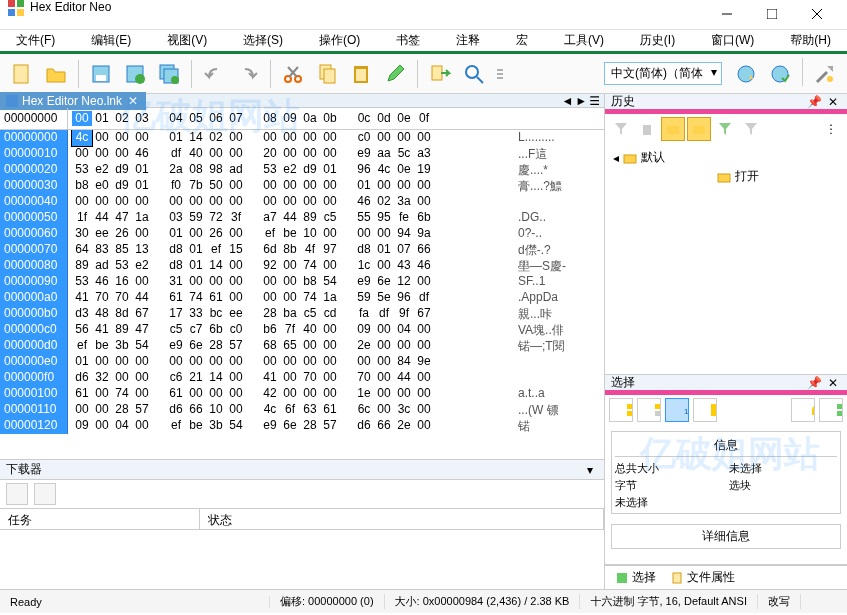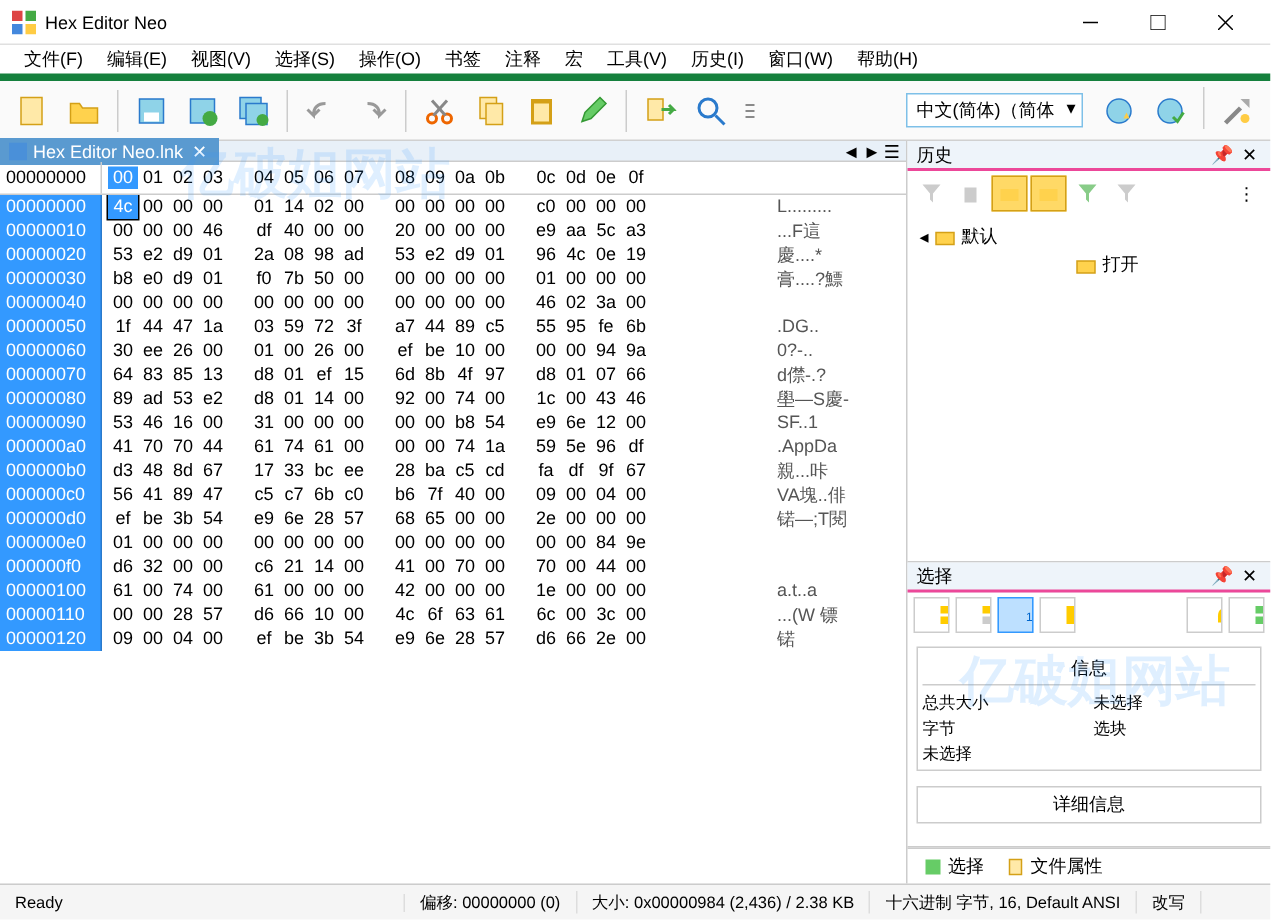--- a/index.html
+++ b/index.html
@@ -1,21 +1,21 @@
 <!DOCTYPE html>
 <html><head>
 <meta charset="utf-8">
 <style>
 * { box-sizing: border-box; margin: 0; padding: 0; font-family: "Microsoft YaHei", sans-serif; }
 body { width: 847px; height: 615px; background: #fff; font-size: 12px; overflow: hidden; }
-.titlebar { height: 30px; background: #fff; display: flex; align-items: center; padding: 0 8px; border-bottom: 1px solid #e0e0e0; }
+.titlebar { height: 30px; background: #fff; display: flex; padding: 0 8px; border-bottom: 1px solid #e0e0e0; }
 .titlebar .icon { width: 16px; height: 16px; margin-right: 6px; }
 .titlebar .title { flex: 1; font-size: 12px; }
 .titlebar .winbtn { width: 45px; height: 28px; display: flex; align-items: center; justify-content: center; cursor: pointer; }
-.menubar { height: 24px; display: flex; align-items: center; padding: 0 8px; border-bottom: 5px solid #15803d; }
+.menubar { height: 24px; display: flex; align-items: center; padding: 0 8px; border-bottom: 3px solid #15803d; justify-content: space-between; }
 .menubar .menu { padding: 2px 8px; cursor: pointer; }
 .toolbar { height: 40px; display: flex; align-items: center; padding: 0 6px; gap: 2px; border-bottom: 1px solid #d0d0d0; background: #fafafa; }
 .toolbar .tbtn { width: 32px; height: 32px; display: flex; align-items: center; justify-content: center; cursor: pointer; border: 1px solid transparent; }
 .toolbar .sep { width: 1px; height: 28px; background: #ccc; margin: 0 4px; }
 .toolbar .langsel { border: 1px solid #7ec0e8; padding: 2px 18px 2px 6px; font-size: 12px; background: #fff; position: relative; margin-left: auto; }
 .toolbar .langsel::after { content: "▾"; position: absolute; right: 4px; }
 .toolbar .rightbtns { display: flex; gap: 2px; margin-left: 6px; }
 .main { display: flex; height: 495px; }
 .left { width: 605px; display: flex; flex-direction: column; border-right: 1px solid #ccc; }
 .tabs { height: 14px; display: flex; align-items: center; background: #e8f0f8; border-bottom: 1px solid #ccc; }
@@ -39,21 +39,21 @@
 .downloader { height: 130px; border-top: 1px solid #ccc; display: flex; flex-direction: column; }
 .dlheader { height: 20px; background: #eef4fa; display: flex; align-items: center; padding: 0 6px; border-bottom: 1px solid #ccc; }
 .dlheader .title { flex: 1; font-size: 12px; }
 .dlheader .collapse { width: 16px; height: 16px; display: flex; align-items: center; justify-content: center; cursor: pointer; }
 .downloader .dlicons { height: 28px; display: flex; align-items: center; padding: 0 6px; gap: 6px; }
 .downloader .dlicons .ibtn { width: 22px; height: 22px; border: 1px solid #ccc; background: #f5f5f5; }
 .downloader .dlcols { height: 22px; display: flex; border-top: 1px solid #ccc; border-bottom: 1px solid #ccc; }
 .downloader .dlcols .col { padding: 3px 8px; border-right: 1px solid #ccc; }
 .right { flex: 1; display: flex; flex-direction: column; }
 .panel { border-bottom: 1px solid #ccc; display: flex; flex-direction: column; }
-.panelheader { height: 20px; background: #eef4fa; display: flex; align-items: center; padding: 0 6px; border-bottom: 2px solid #ec4899; }
+.panelheader { height: 20px; background: #eef4fa; display: flex; align-items: center; padding: 0 6px; border-bottom: 5px solid #ec4899; }
 .panelheader .title { flex: 1; font-size: 12px; }
 .panelheader .btn { width: 16px; height: 16px; display: flex; align-items: center; justify-content: center; cursor: pointer; margin-left: 2px; }
 .history { flex: 1; min-height: 0; }
 .history .histtoolbar { height: 30px; display: flex; align-items: center; padding: 0 4px; gap: 2px; }
 .history .histtoolbar .hb { width: 24px; height: 24px; display: flex; align-items: center; justify-content: center; border: 1px solid transparent; }
 .history .histtoolbar .hb.active { background: #ffd966; border: 1px solid #d4a017; }
 .history .tree { padding: 4px 8px; }
 .history .tree .node { display: flex; align-items: center; gap: 4px; padding: 1px 0; }
 .history .tree .node.indent { padding-left: 24px; justify-content: center; }
 .selection { height: 190px; }
@@ -741,20 +741,34 @@
             <span>57</span>
             <span class="gap"></span>
             <span>d6</span>
             <span>66</span>
             <span>2e</span>
             <span>00</span>
           </div>
           <div class="ascii">锘</div>
         </div>
       </div>
+    <div class="downloader">
+      <div class="dlheader">
+        <span class="title">下载器</span>
+        <span class="collapse">▾</span>
+      </div>
+      <div class="dlicons">
+        <div class="ibtn"></div>
+        <div class="ibtn"></div>
+      </div>
+      <div class="dlcols">
+        <div class="col" style="width:200px">任务</div>
+        <div class="col" style="flex:1">状态</div>
+      </div>
+    </div>
   </div>
   <div class="right">
     <div class="panel history">
       <div class="panelheader">
         <span class="title">历史</span>
         <span class="btn">📌</span>
         <span class="btn">✕</span>
       </div>
       <div class="histtoolbar">
         <div class="hb">

